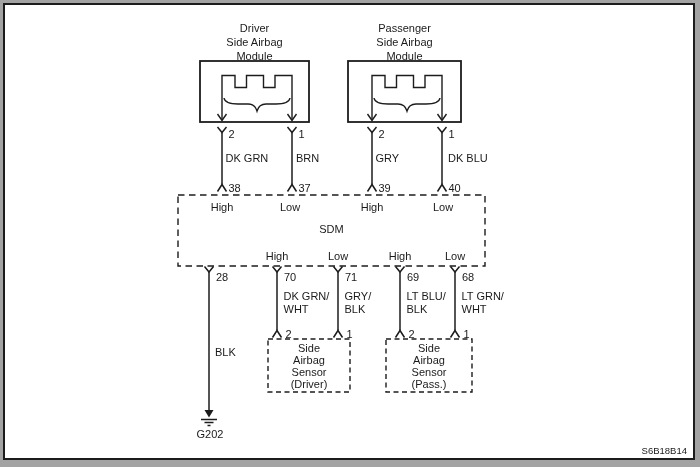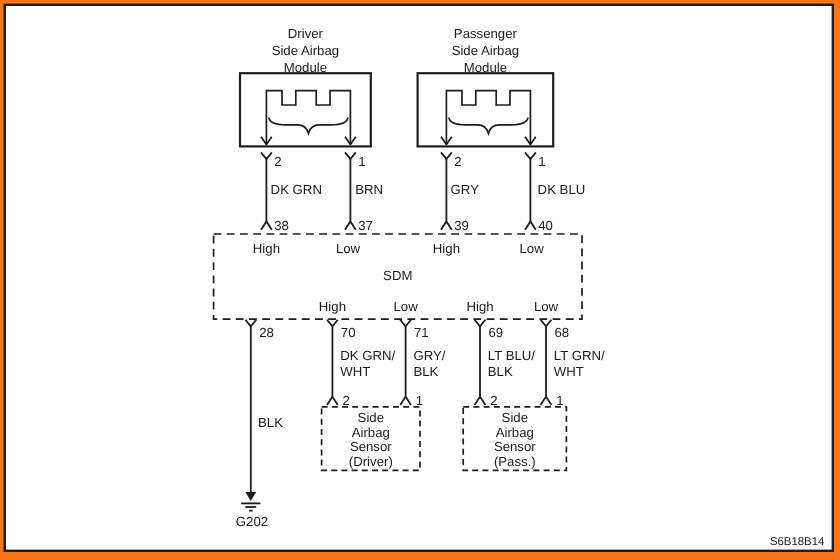--- a/index.html
+++ b/index.html
@@ -1,16 +1,16 @@
 <!DOCTYPE html>
 <html><head>
 <meta charset="utf-8">
 <style>
   html,body { margin:0; padding:0; background:#ffffff; }
-  .stage { width:700px; height:467px; position:relative; background:#f97316; }
+  .stage { width:700px; height:467px; position:relative; background:#a3a3a3; }
   svg { display:block; }
   .t  { font-family:"Liberation Sans", sans-serif; font-size:11px; fill:#1a1a1a; }
   .tm { text-anchor:middle; }
   .te { text-anchor:end; }
   .ts { font-size:9.5px; }
   .ln { stroke:#1c1c1c; stroke-width:1.5; fill:none; }
   .thin { stroke:#1c1c1c; stroke-width:1.4; fill:none; }
   .box { stroke:#1c1c1c; stroke-width:1.8; fill:none; }
   .dash  { stroke:#1c1c1c; stroke-width:1.4; fill:none; stroke-dasharray:6.5 4.5; }
   .dash2 { stroke:#1c1c1c; stroke-width:1.4; fill:none; stroke-dasharray:5 3.5; }

